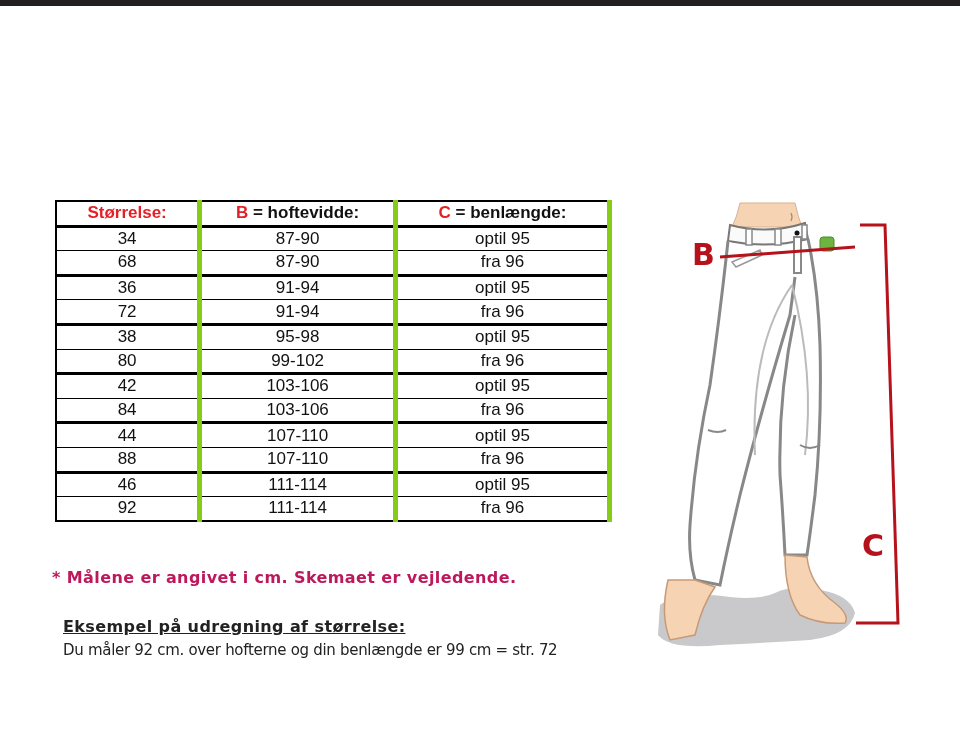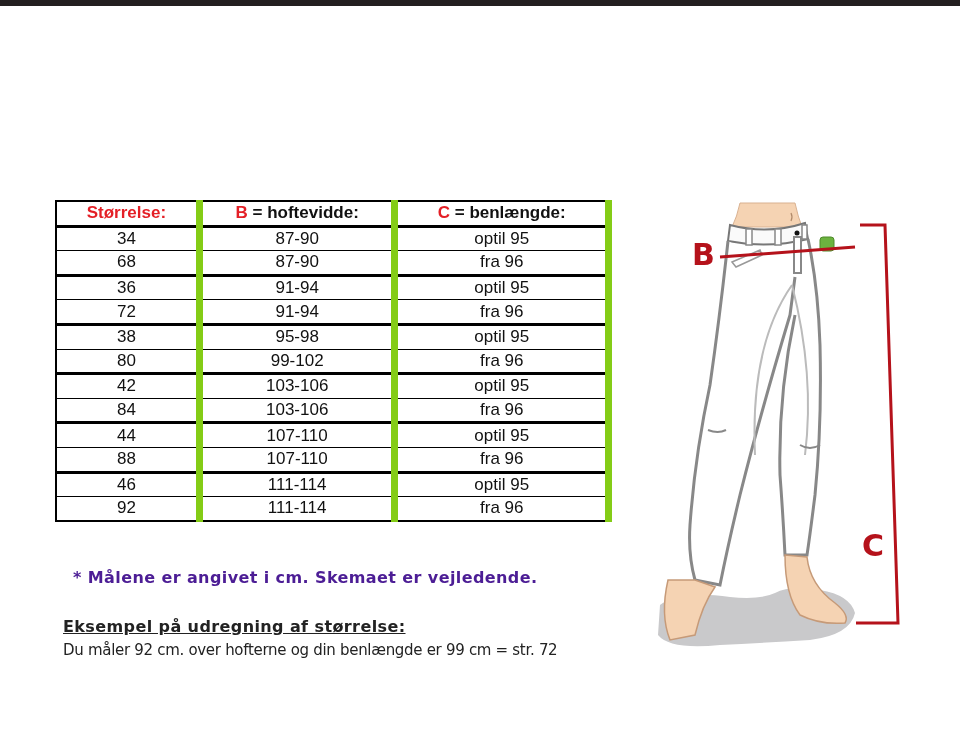--- a/index.html
+++ b/index.html
@@ -16,42 +16,42 @@
     position: absolute; left: 55px; top: 200px;
     width: 557px;
     border-collapse: collapse;
     border: 2px solid #000;
     font-family: "Liberation Sans", sans-serif;
     font-size: 17px;
     color: #111;
   }
   .size-table th, .size-table td {
     border-left: 1px solid #000;
-    border-right: 7px solid #84cc16;
+    border-right: 5px solid #84cc16;
     text-align: center;
     padding: 0;
     height: 22.6px;
     line-height: 22px;
   }
   .size-table th {
     font-weight: bold;
     font-size: 17px;
     border-bottom: 3px solid #000;
   }
   .size-table td { border-bottom: 1px solid #000; }
   .size-table tr.group-end td { border-bottom: 3px solid #000; }
   .size-table tr:last-child td { border-bottom: 2px solid #000; }
   .col-size { width: 144px; }
   .col-hip { width: 197px; margin-left: 16px; }
   .col-leg { width: 216px; }
   .red { color: #e41f26; }
   .note {
-    position: absolute; left: 73px; top: 568px;
+    position: absolute; left: 52px; top: 568px;
     font-family: "DejaVu Sans", sans-serif;
-    font-size: 16px; font-weight: bold; color: #4c1d95;
+    font-size: 16px; font-weight: bold; color: #be185d;
     letter-spacing: 0.4px;
   }
   .example-title {
     position: absolute; left: 63px; top: 617px;
     font-family: "DejaVu Sans", sans-serif;
     font-size: 16px; font-weight: bold; color: #222;
     letter-spacing: 0.4px;
     text-decoration: underline;
   }
   .example-text {

